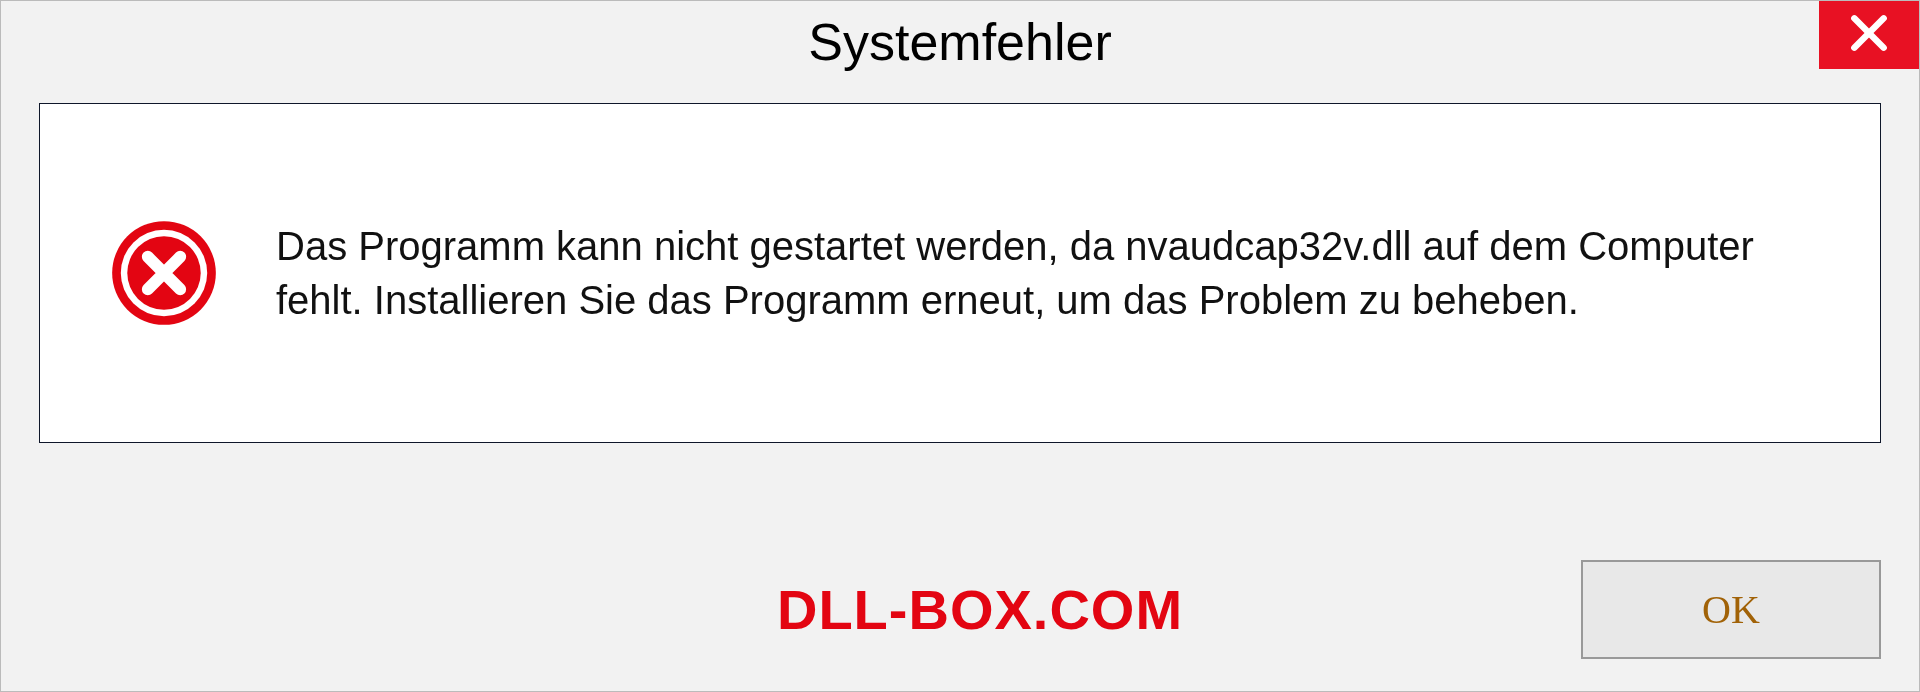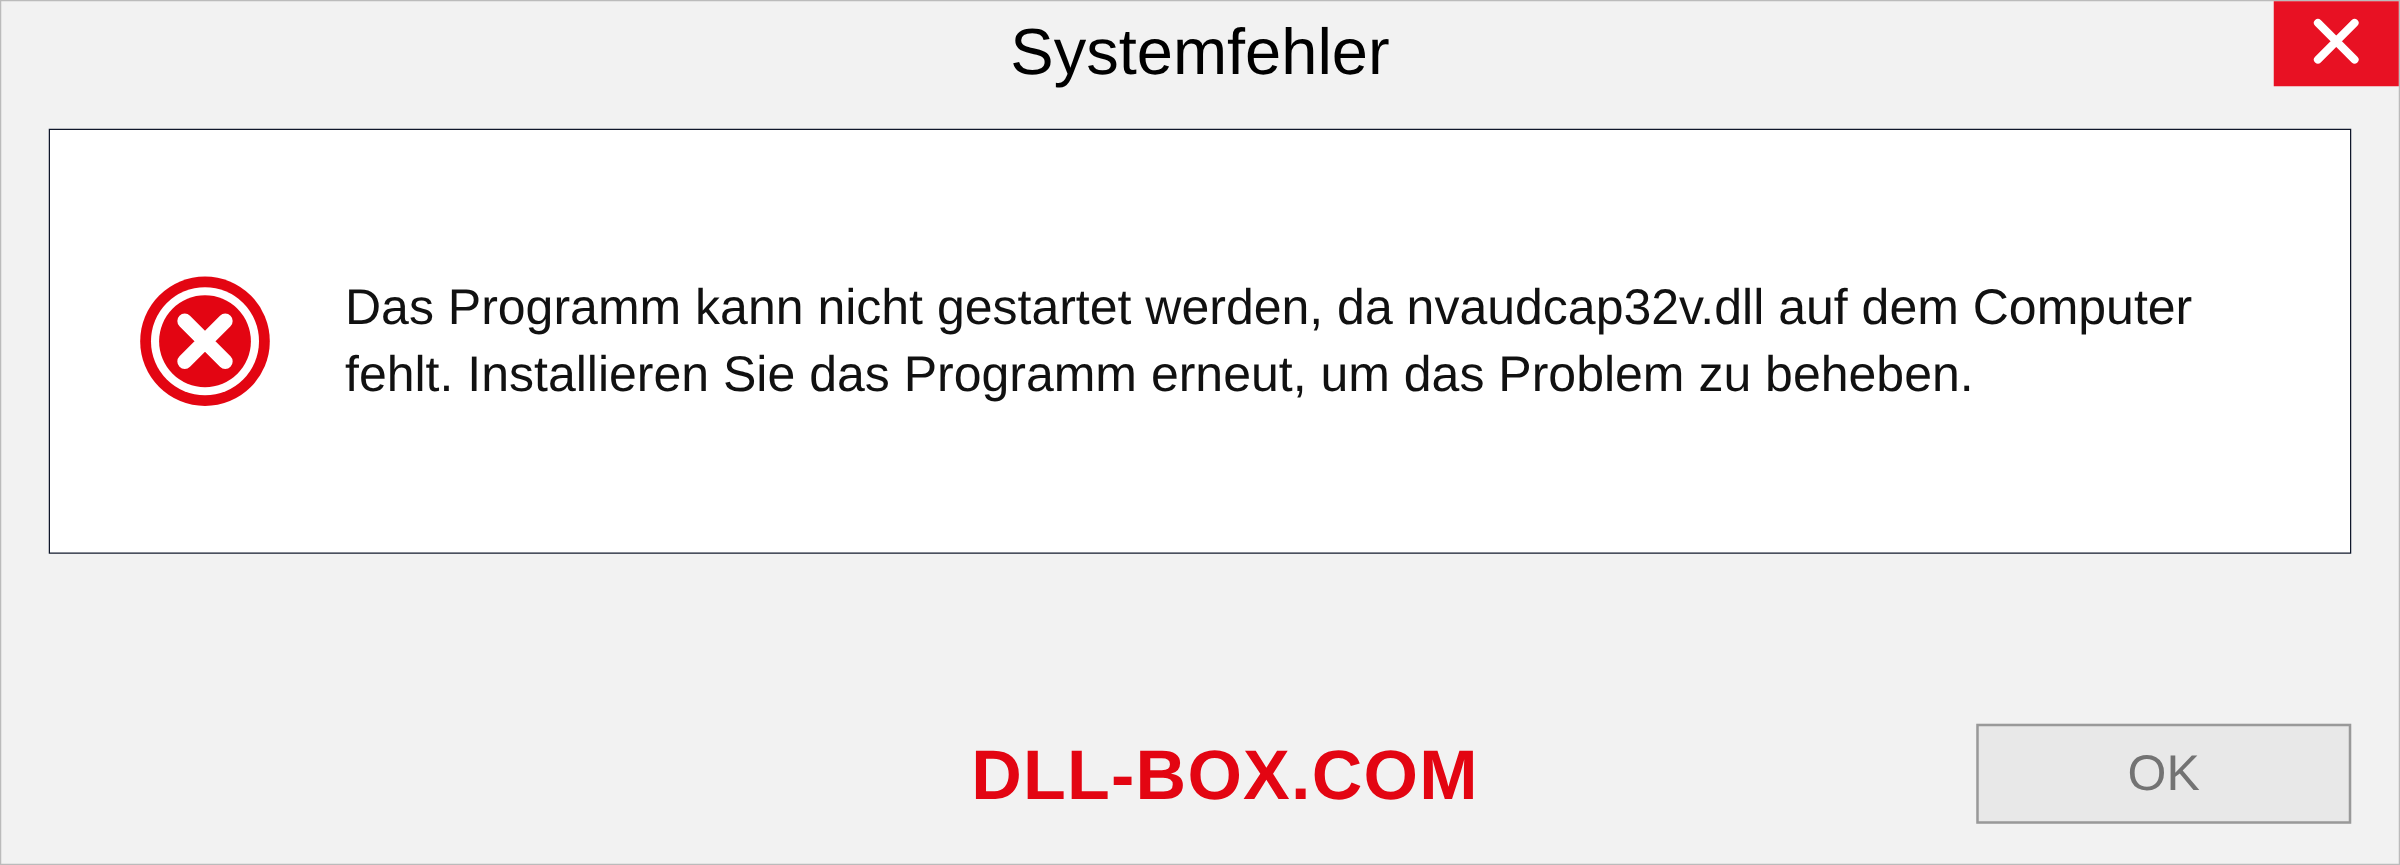--- a/index.html
+++ b/index.html
@@ -86,27 +86,27 @@
       font-weight: 800;
       letter-spacing: 1px;
       color: #e30512;
       font-family: Arial, sans-serif;
       position: absolute;
       left: 50%;
       transform: translateX(-50%);
     }
     .ok-btn {
       width: 300px;
-      height: 80px;
+      height: 99px;
       background: #e8e8e8;
       border: 2px solid #999;
       font-size: 40px;
-      color: #737373;
+      color: #a16207;
       cursor: pointer;
-      font-family: Liberation Sans, sans-serif;
+      font-family: Liberation Serif, serif;
     }
   </style>
 </head>
 <body>
 
 <div class="dialog">
 
   <div class="titlebar">
     <div class="title">Systemfehler</div>
     <div class="close-btn">

